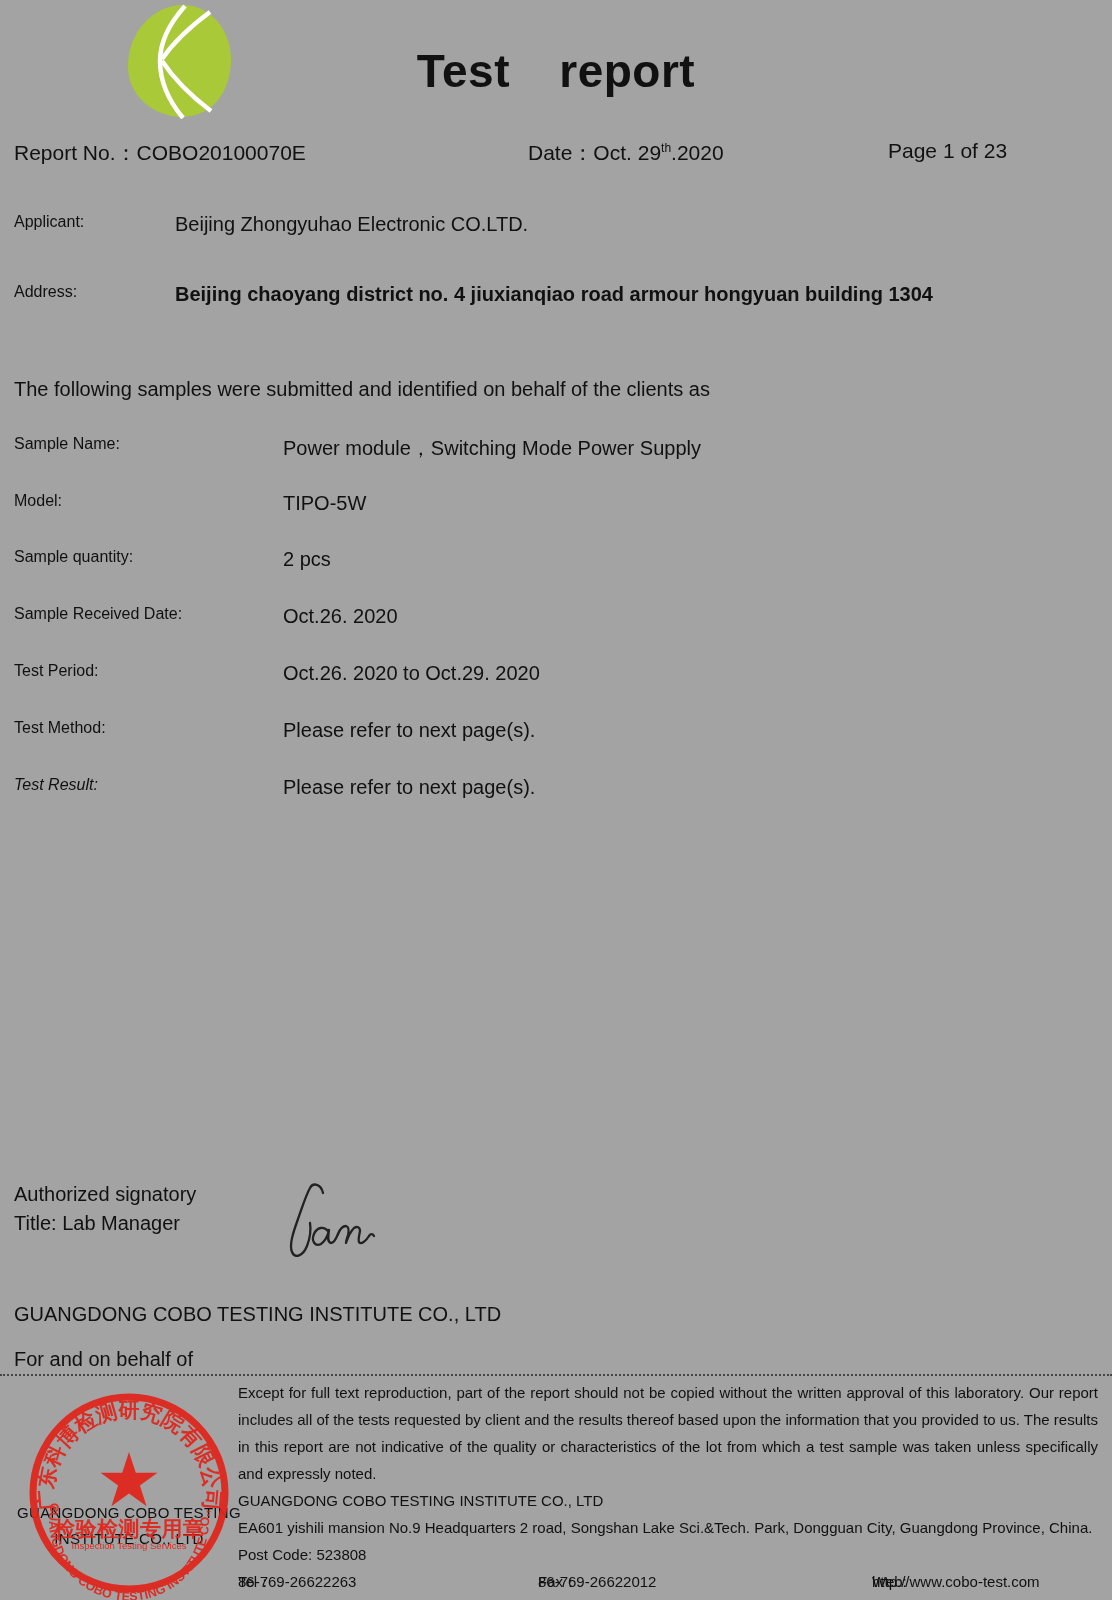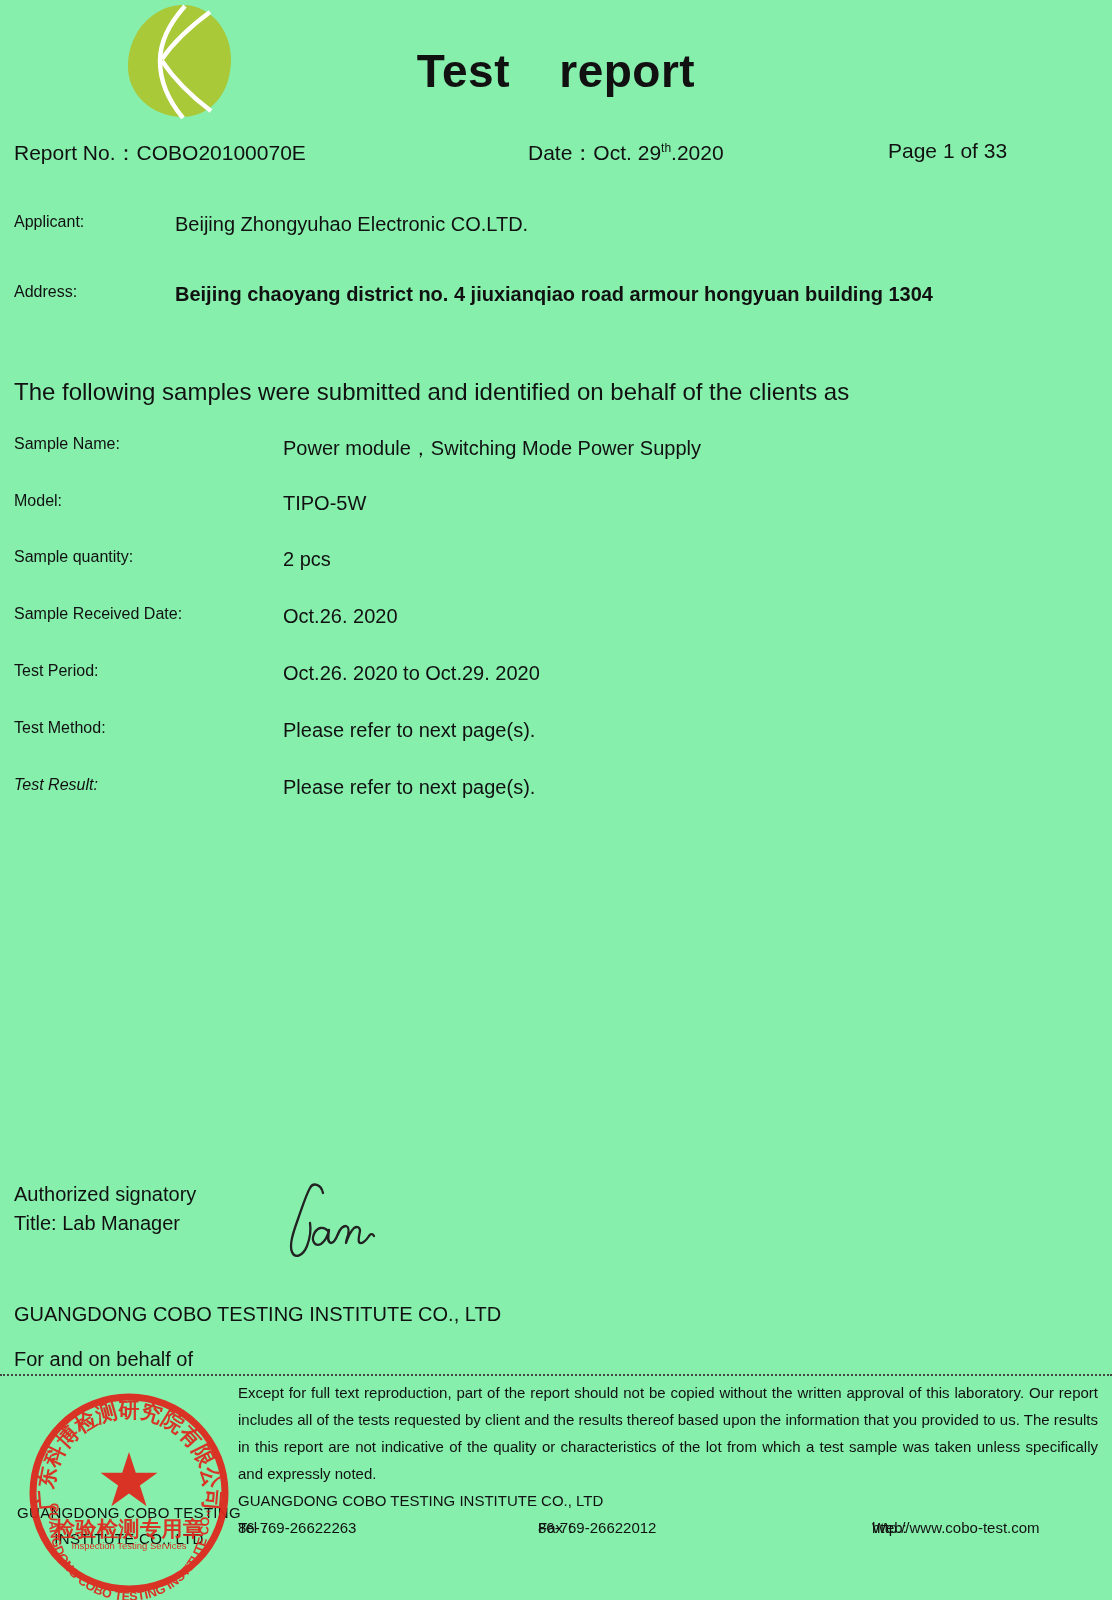--- a/index.html
+++ b/index.html
@@ -1,38 +1,38 @@
 <!DOCTYPE html>
 <html><head>
 <meta charset="utf-8">
 <style>
   html,body{margin:0;padding:0;background:#ffffff;}
   .page{
     position:relative;
     width:1112px;height:1600px;
-    background:#86efac;
+    background:#a3a3a3;
     font-family:"Liberation Sans", sans-serif;
     color:#111;
     overflow:hidden;
   }
   .abs{position:absolute;white-space:nowrap;}
   .title{
     left:0;top:44px;width:100%;
     text-align:center;
     font-size:46px;font-weight:bold;
     word-spacing:36px;
     letter-spacing:0.5px;
   }
   .hdr{font-size:21px;top:139px;}
   .sup{vertical-align:super;font-size:12px;}
   .lbl{font-size:16px;left:14px;}
   .val{font-size:20px;}
   .val-a{left:175px;}
   .val-b{left:283px;}
-  .intro{font-size:24px;left:14px;top:378px;}
+  .intro{font-size:20px;left:14px;top:378px;}
   .sig-text{font-size:20px;left:14px;}
   .divider{
     left:0;top:1374px;width:1112px;height:0;
     border-top:2px dotted #444;
   }
   .footer-block{
     left:238px;top:1379px;width:860px;
     font-size:15px;line-height:27px;color:#111;
     white-space:normal;
   }
@@ -63,21 +63,21 @@
   </svg>
 
   <div class="abs title">Test report</div>
 
   <div class="abs hdr" style="left:14px;">
     <span>Report No.：</span><span>COBO20100070E</span>
   </div>
   <div class="abs hdr" style="left:528px;">
     <span>Date：</span><span>Oct. 29</span><span class="sup">th</span><span>.2020</span>
   </div>
-  <div class="abs hdr" style="left:888px;">Page 1 of 33</div>
+  <div class="abs hdr" style="left:888px;">Page 1 of 23</div>
 
   <div>
     <span class="abs lbl" style="top:213px;">Applicant:</span>
     <span class="abs val val-a" style="top:213px;">Beijing Zhongyuhao Electronic CO.LTD.</span>
   </div>
   <div>
     <span class="abs lbl" style="top:283px;">Address:</span>
     <span class="abs val val-a" style="top:283px;font-weight:bold;">Beijing chaoyang district no. 4 jiuxianqiao road armour hongyuan building 1304</span>
   </div>
 
@@ -146,20 +146,21 @@
     <text x="107" y="150" font-size="21" fill="#e0251b" font-weight="bold" text-anchor="middle" textLength="150">检验检测专用章</text>
     <text x="107" y="163" font-size="9.5" fill="#e0251b" text-anchor="middle">Inspection Testing Services</text>
     <text font-size="12.5" fill="#e0251b" font-weight="bold">
       <textPath href="#arcBottom" startOffset="50%" text-anchor="middle">GUANGDONG COBO TESTING INSTITUTE CO.,L</textPath>
     </text>
   </svg>
 
   <div class="abs footer-block">
     <div class="disclaimer">Except for full text reproduction, part of the report should not be copied without the written approval of this laboratory. Our report includes all of the tests requested by client and the results thereof based upon the information that you provided to us. The results in this report are not indicative of the quality or characteristics of the lot from which a test sample was taken unless specifically and expressly noted.</div>
     <div>GUANGDONG COBO TESTING INSTITUTE CO., LTD</div>
+    <div>EA601 yishili mansion No.9 Headquarters 2 road, Songshan Lake Sci.&amp;Tech. Park, Dongguan City, Guangdong Province, China. Post Code: 523808</div>
     <div class="tel-row">
       <span class="tel-pos">
           <span>Tel：</span>
           <span>86-769-26622263</span>
         </span>
       <span class="fax-pos">
           <span>Fax：</span>
           <span>86-769-26622012</span>
         </span>
       <span class="web-pos">

